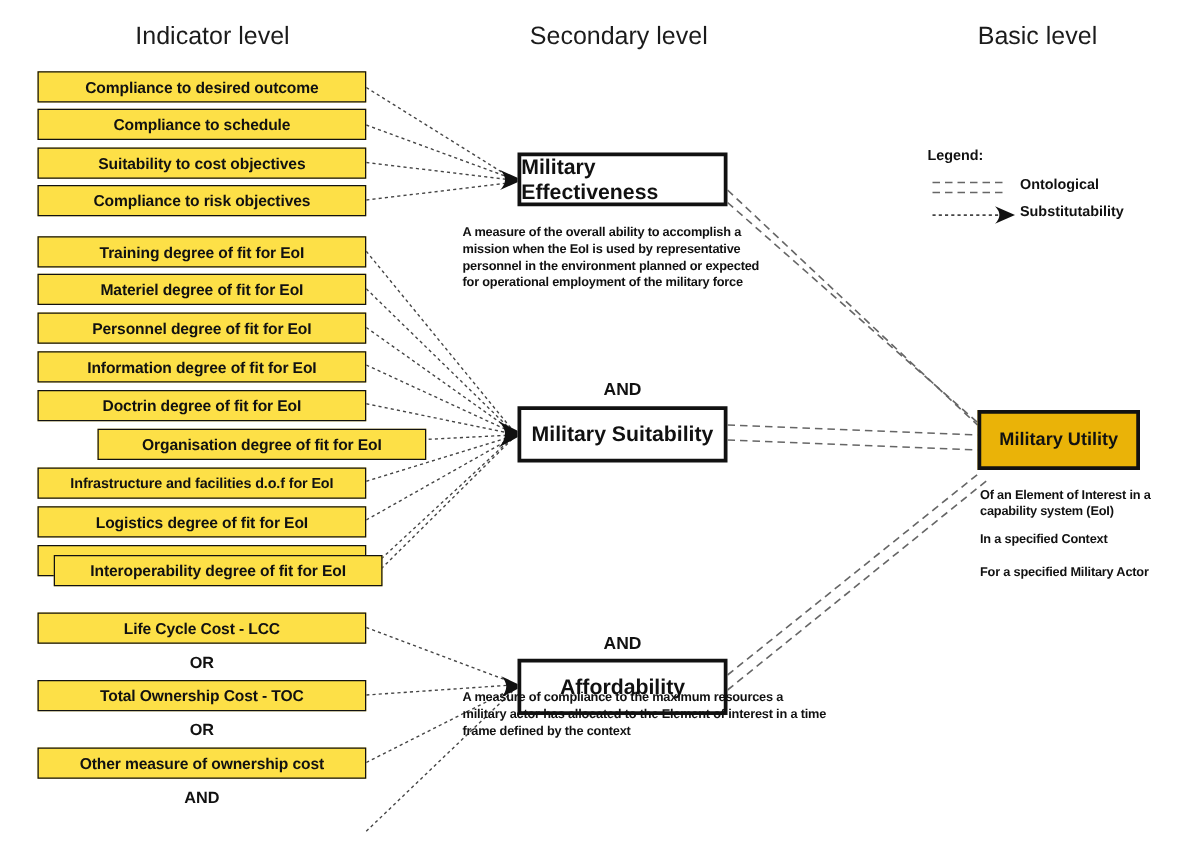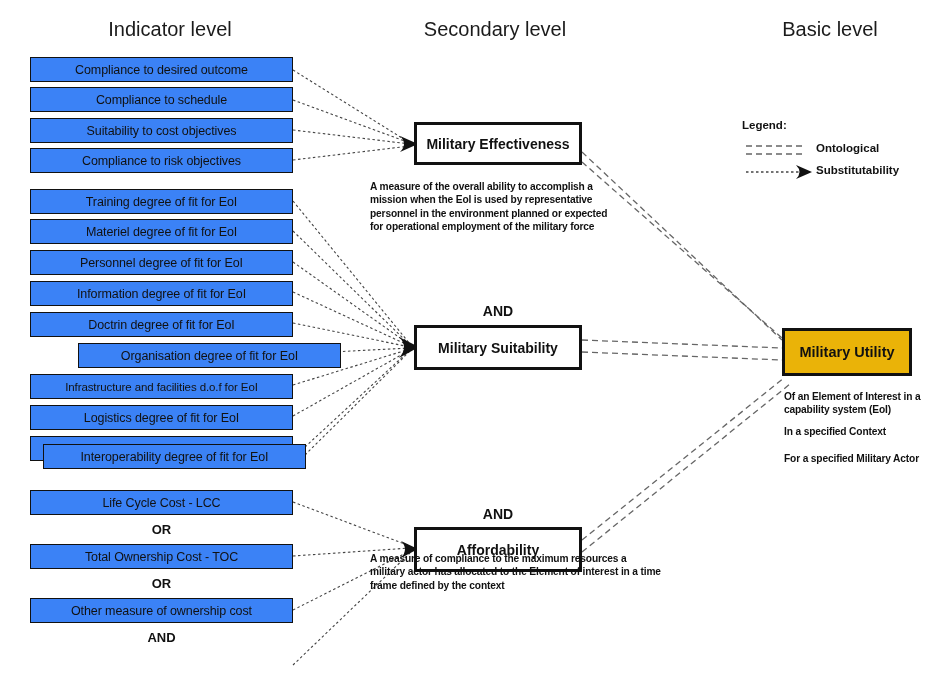--- a/index.html
+++ b/index.html
@@ -6,28 +6,28 @@
   body{width:943px;height:683px;position:relative;overflow:hidden;
        font-family:"Liberation Sans","DejaVu Sans",sans-serif;color:#111;}
 
   #canvas{position:absolute;left:0;top:0;width:943px;height:683px;}
 
   
   .col-head{position:absolute;font-size:20px;font-weight:400;color:#1b1b1b;
             white-space:nowrap;text-align:center;}
 
   
-  .ind-box{position:absolute;box-sizing:border-box;background:#3b82f6;
+  .ind-box{position:absolute;box-sizing:border-box;background:#fde047;
            border:1.6px solid #111;display:flex;align-items:center;
-           justify-content:center;font-size:12.5px;font-weight:400;
+           justify-content:center;font-size:12.5px;font-weight:700;
            color:#111;letter-spacing:-.1px;white-space:nowrap;}
 
   .sec-box{position:absolute;box-sizing:border-box;background:#ffffff;
            border:3px solid #111;display:flex;align-items:center;
-           justify-content:center;font-size:14px;font-weight:700;color:#111;}
+           justify-content:center;font-size:17px;font-weight:700;color:#111;}
 
   .basic-box{position:absolute;box-sizing:border-box;background:#eab308;
              border:3px solid #111;display:flex;align-items:center;
              justify-content:center;font-size:14.5px;font-weight:700;color:#111;}
 
   
   .op-label{position:absolute;font-size:13px;font-weight:600;color:#111;
             text-align:center;white-space:nowrap;}
 
   .and-label{position:absolute;font-size:14px;font-weight:600;color:#111;

